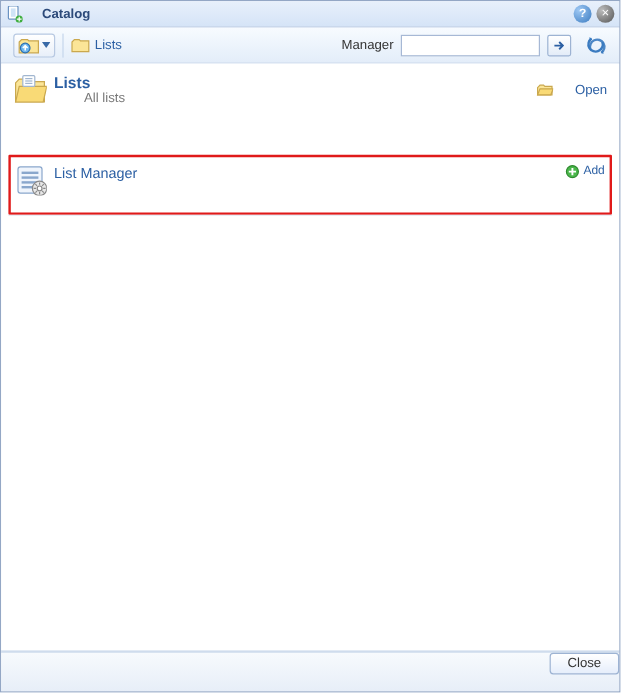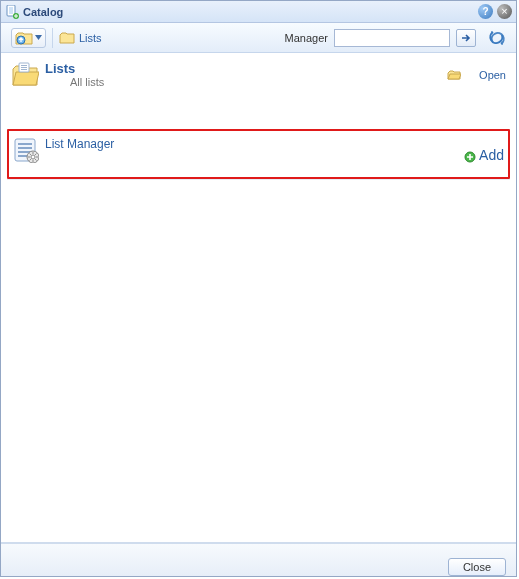--- a/index.html
+++ b/index.html
@@ -26,21 +26,21 @@
   display: flex;
   align-items: center;
   padding: 0 4px;
 }
 .titlebar .title {
   font-weight: bold;
   color: #2c4a7a;
   flex: 1;
   display: flex;
   align-items: center;
-  gap: 4px;
+  gap: 16px;
 }
 .titlebar-right { display: flex; align-items: center; gap: 4px; }
 .help-circle {
   width: 15px; height: 15px; border-radius: 50%;
   background: radial-gradient(circle at 30% 30%, #9ec8f4, #3b7bc0);
   color: #fff; font-weight: bold; font-size: 10px;
   display: flex; align-items: center; justify-content: center;
 }
 .close-x {
   width: 15px; height: 15px; border-radius: 50%;
@@ -106,32 +106,32 @@
   border: 2px solid #e01a1a;
   border-radius:1px;
   padding: 6px 4px 14px 4px;
   display:flex;
   margin-top:35px;
 }
 .item-row .list-icon { margin-right:6px; }
 .item-row .itxt { flex:1; }
 .item-row .name { color:#2b5fa3; font-size:12px; }
 .item-row .desc { color:#777; font-size:11px; }
-.add-link { display:flex; align-items:flex-end; gap:3px; color:#2b5fa3; font-size:14px; cursor:pointer; }
+.add-link { display:flex; align-items:flex-start; gap:3px; color:#2b5fa3; font-size:10px; cursor:pointer; }
 
 .item-sep { height:1px; background:#e7edf5; margin-top:0; }
 
 .footer {
   height: 34px;
   border-top: 2px solid #cfdced;
   background: linear-gradient(#f7fafd,#e7eef8);
   display:flex;
-  align-items:flex-end;
+  align-items:flex-start;
   justify-content:flex-end;
-  padding: 0 10px;
+  padding: 0 0;
 }
 .close-btn {
   border:1px solid #9db3d3;
   background:linear-gradient(#fff,#e6eefb);
   border-radius:3px;
   padding: 2px 14px;
   font-size:11px;
   color:#333;
 }
 svg { display:block; }

